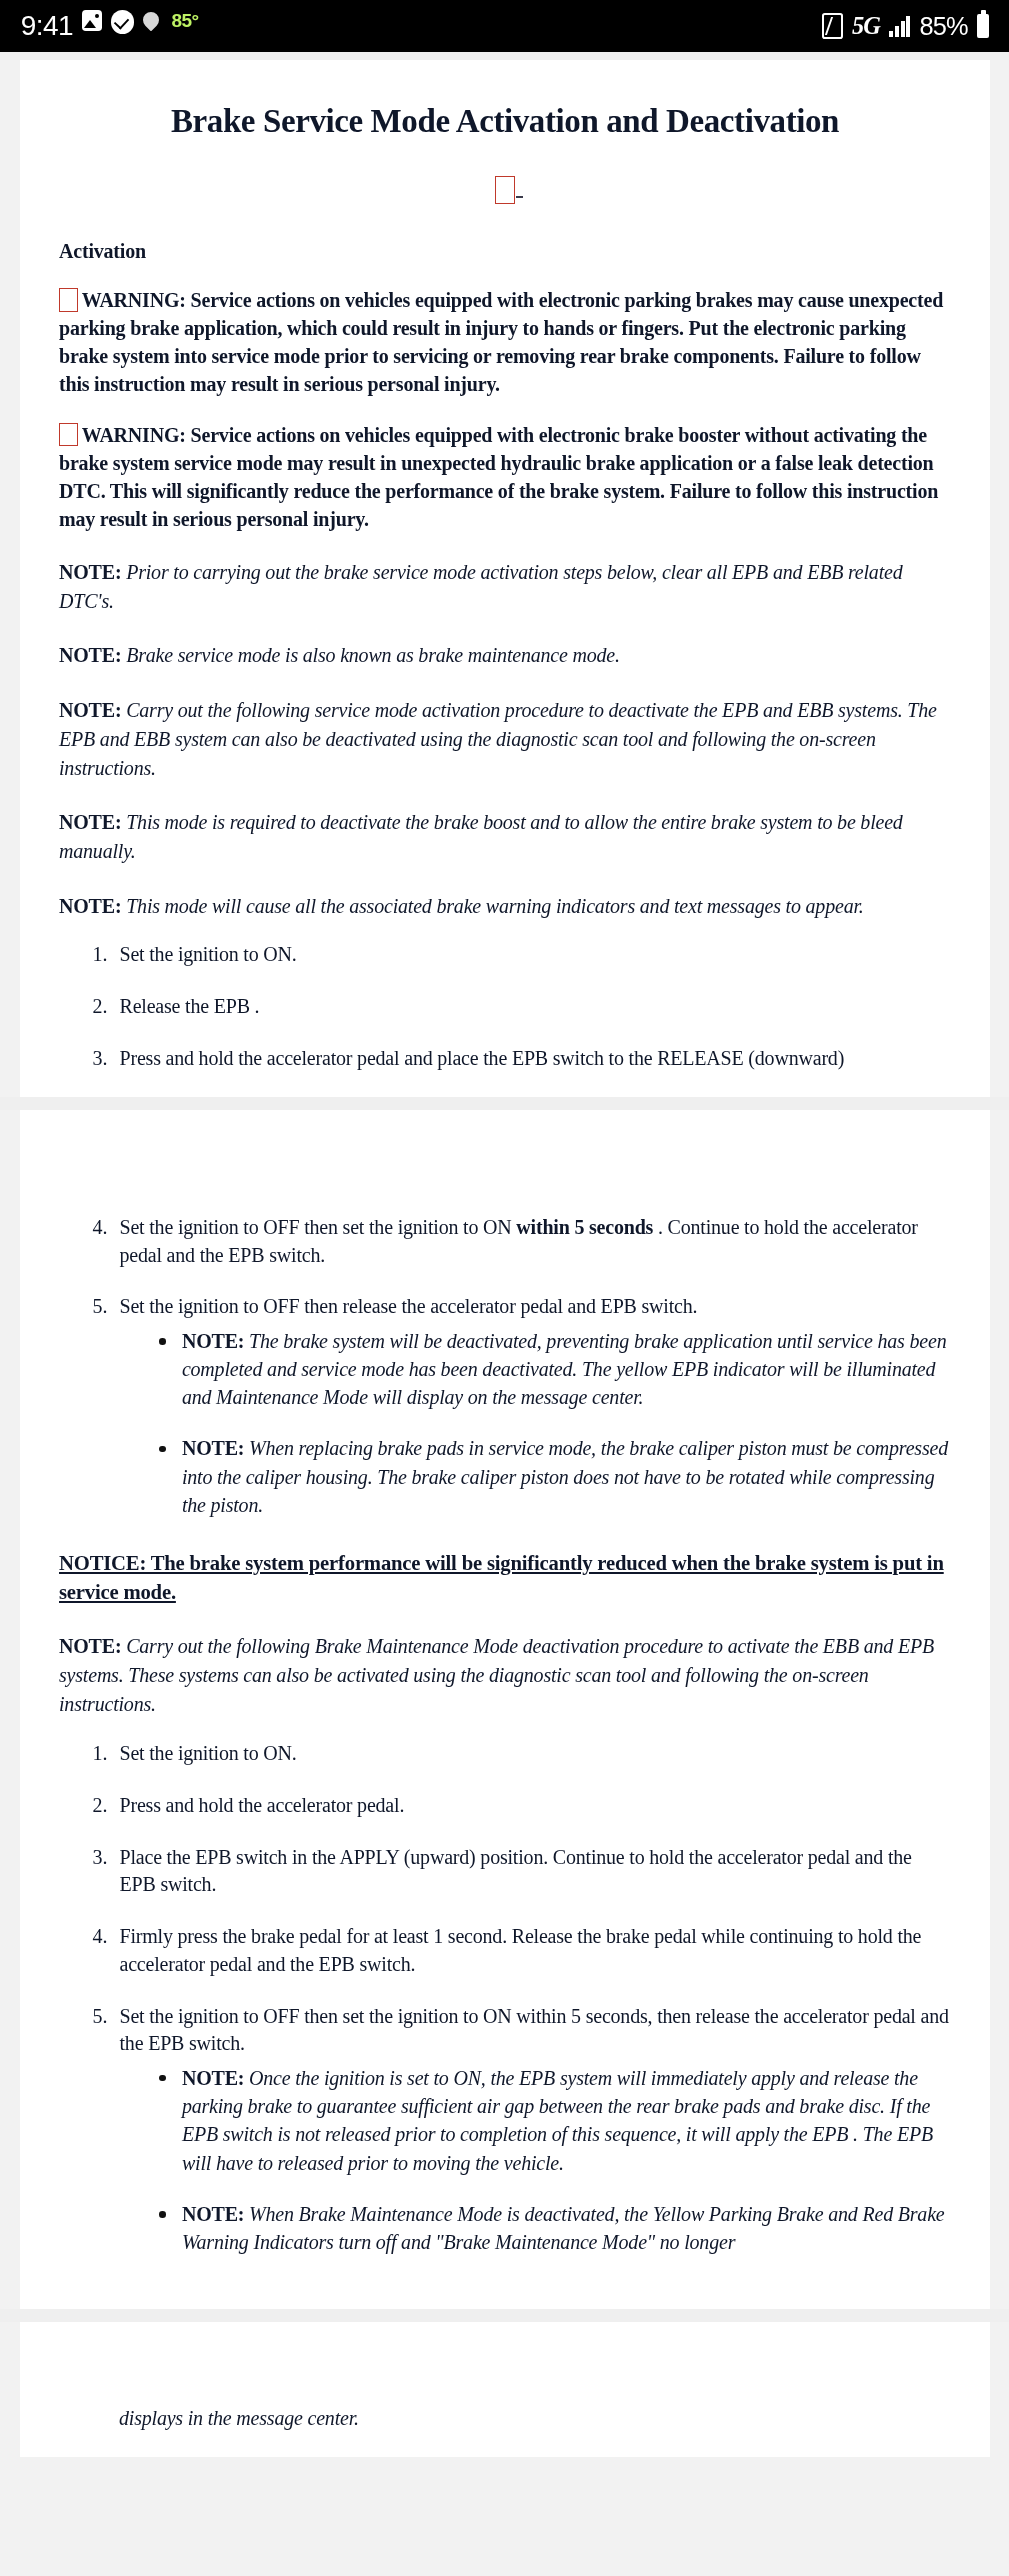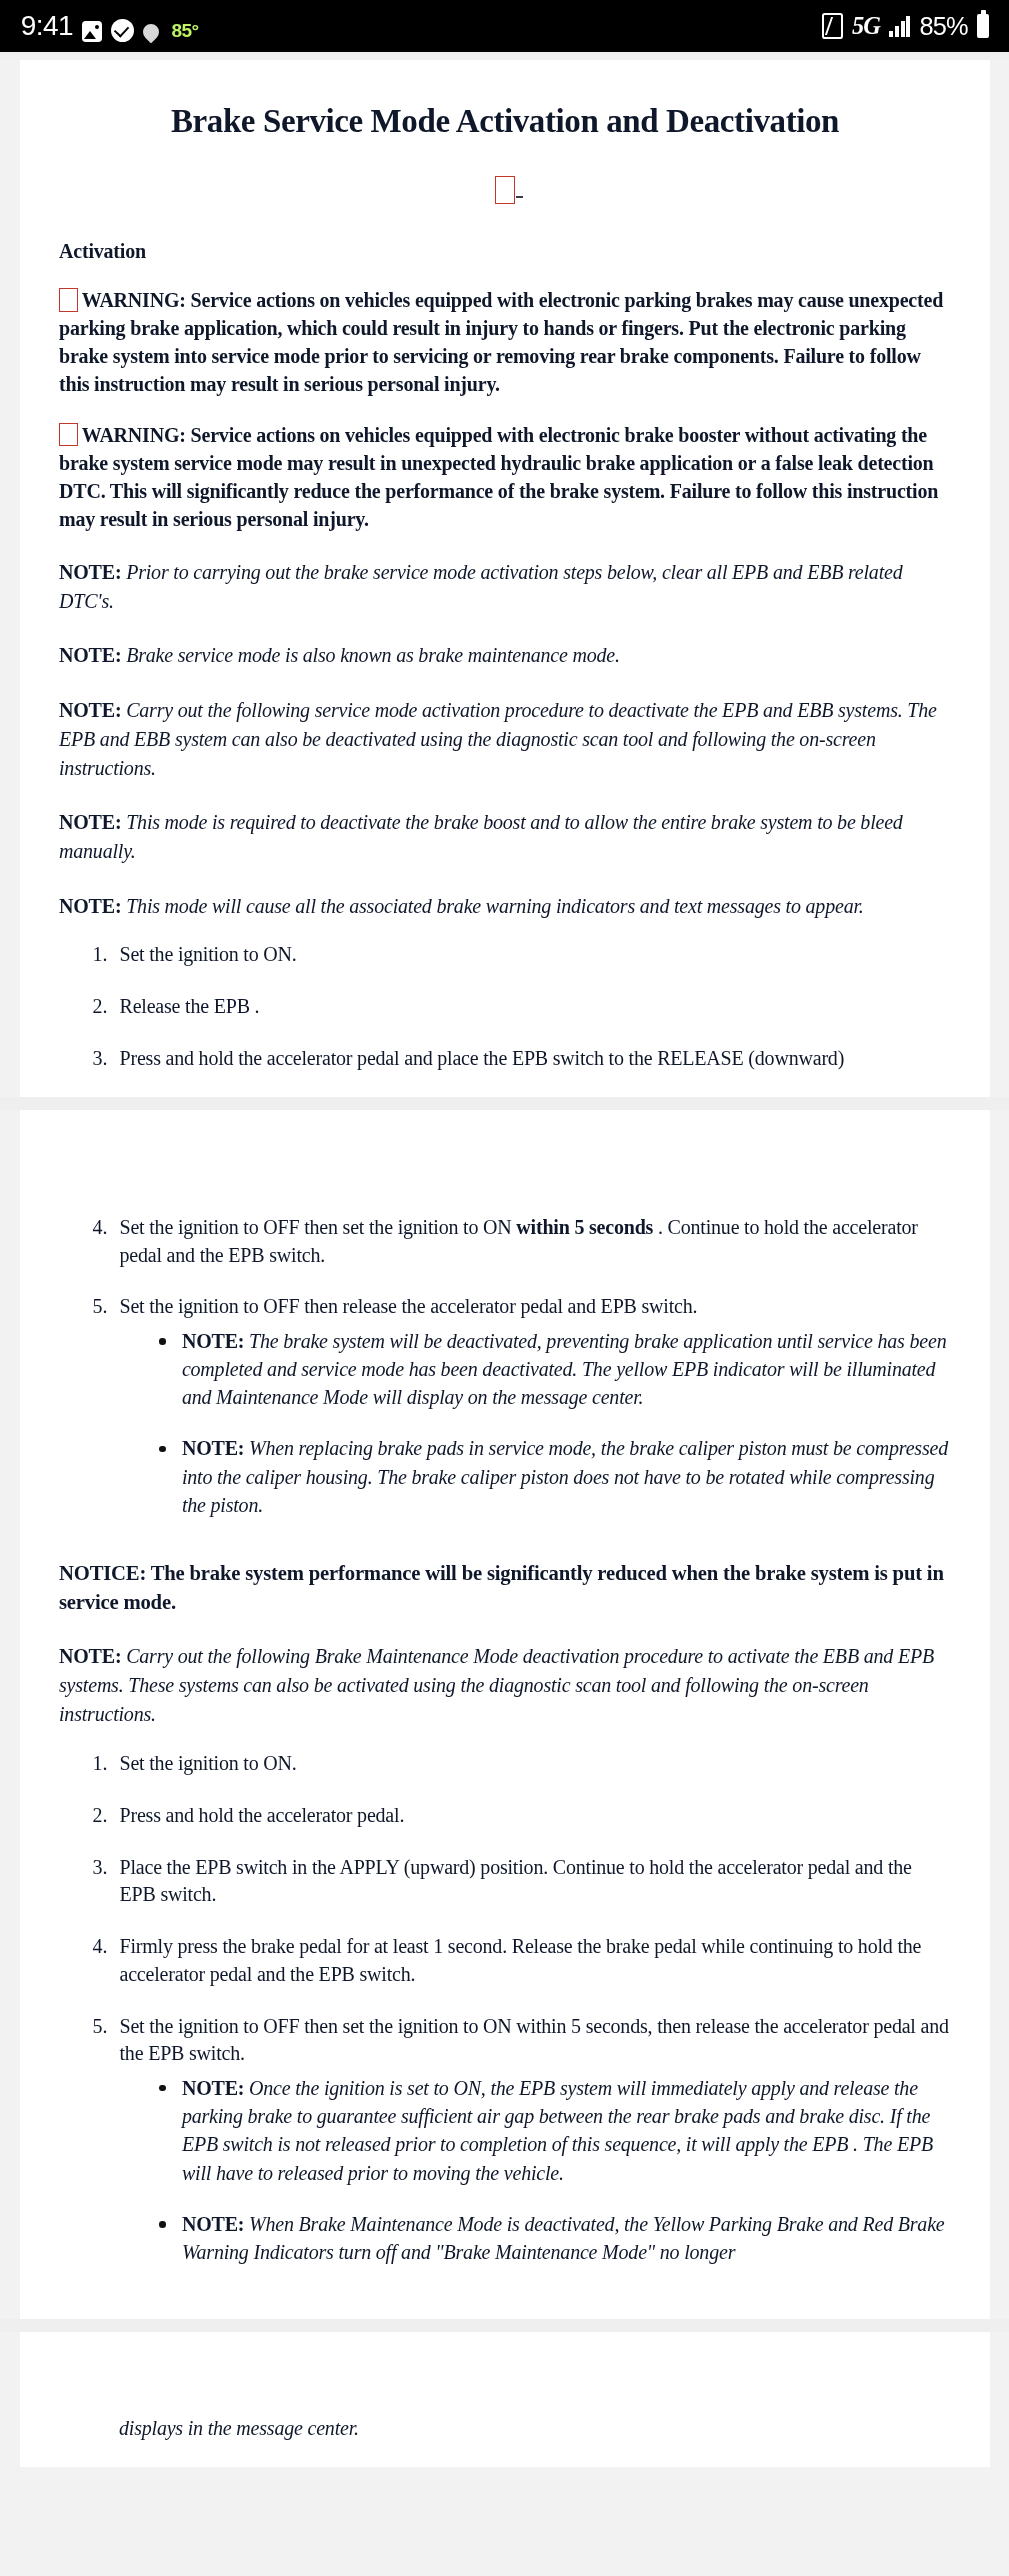--- a/index.html
+++ b/index.html
@@ -11,21 +11,21 @@
   body { width: 1010px; min-height: 2576px; position: relative; }
 
   
   .statusbar {
     width: 1010px; height: 52px;
     background: #000; color: #fff;
     display: flex; align-items: center;
     padding: 0 20.7px;
     font-family: "Liberation Sans", sans-serif;
   }
-  .sb-left { display: flex; align-items: flex-end; gap: 8.5px; }
+  .sb-left { display: flex; align-items: flex-start; gap: 8.5px; }
   .sb-right { margin-left: auto; display: flex; align-items: center; gap: 9.4px; }
   .sb-clock { font-size: 28px; font-weight: 400; letter-spacing: -0.5px; }
   .sb-temp { font-size: 19px; font-weight: 700; color: #bef264; letter-spacing: -0.5px; }
   .sb-batt-pct { font-size: 25.4px; font-weight: 400; letter-spacing: -0.9px; }
   .ic { display: inline-flex; align-items: center; justify-content: center; }
 
   
   .ic-photo { width: 20.7px; height: 20.7px; border-radius: 3.8px; background: #fff; position: relative; }
   .ic-photo::before {
     content: ""; position: absolute; left: 2.8px; bottom: 2.8px;
@@ -113,21 +113,21 @@
   }
 
   .note-block {
     font-size: 20px; line-height: 1.45; margin-top: 25.4px; letter-spacing: -0.2px;
   }
   .note-label { font-weight: 700; font-style: normal; }
   .note-body  { font-style: italic; }
 
   .notice-block {
     font-size: 20.7px; font-weight: 700; line-height: 1.4;
-    margin-top: 39px; letter-spacing: -0.2px;
+    margin-top: 29px; letter-spacing: -0.2px; text-decoration: underline;
   }
 
   ol.steps {
     margin: 20.7px 0 0 0; padding-left: 53px; font-size: 20px; line-height: 1.38;
     letter-spacing: -0.2px;
   }
   ol.steps > li { margin-top: 24.4px; padding-left: 7.5px; }
   ol.steps > li:first-child { margin-top: 0; }
   ol.steps > li::marker { font-size: 20px; }
 

